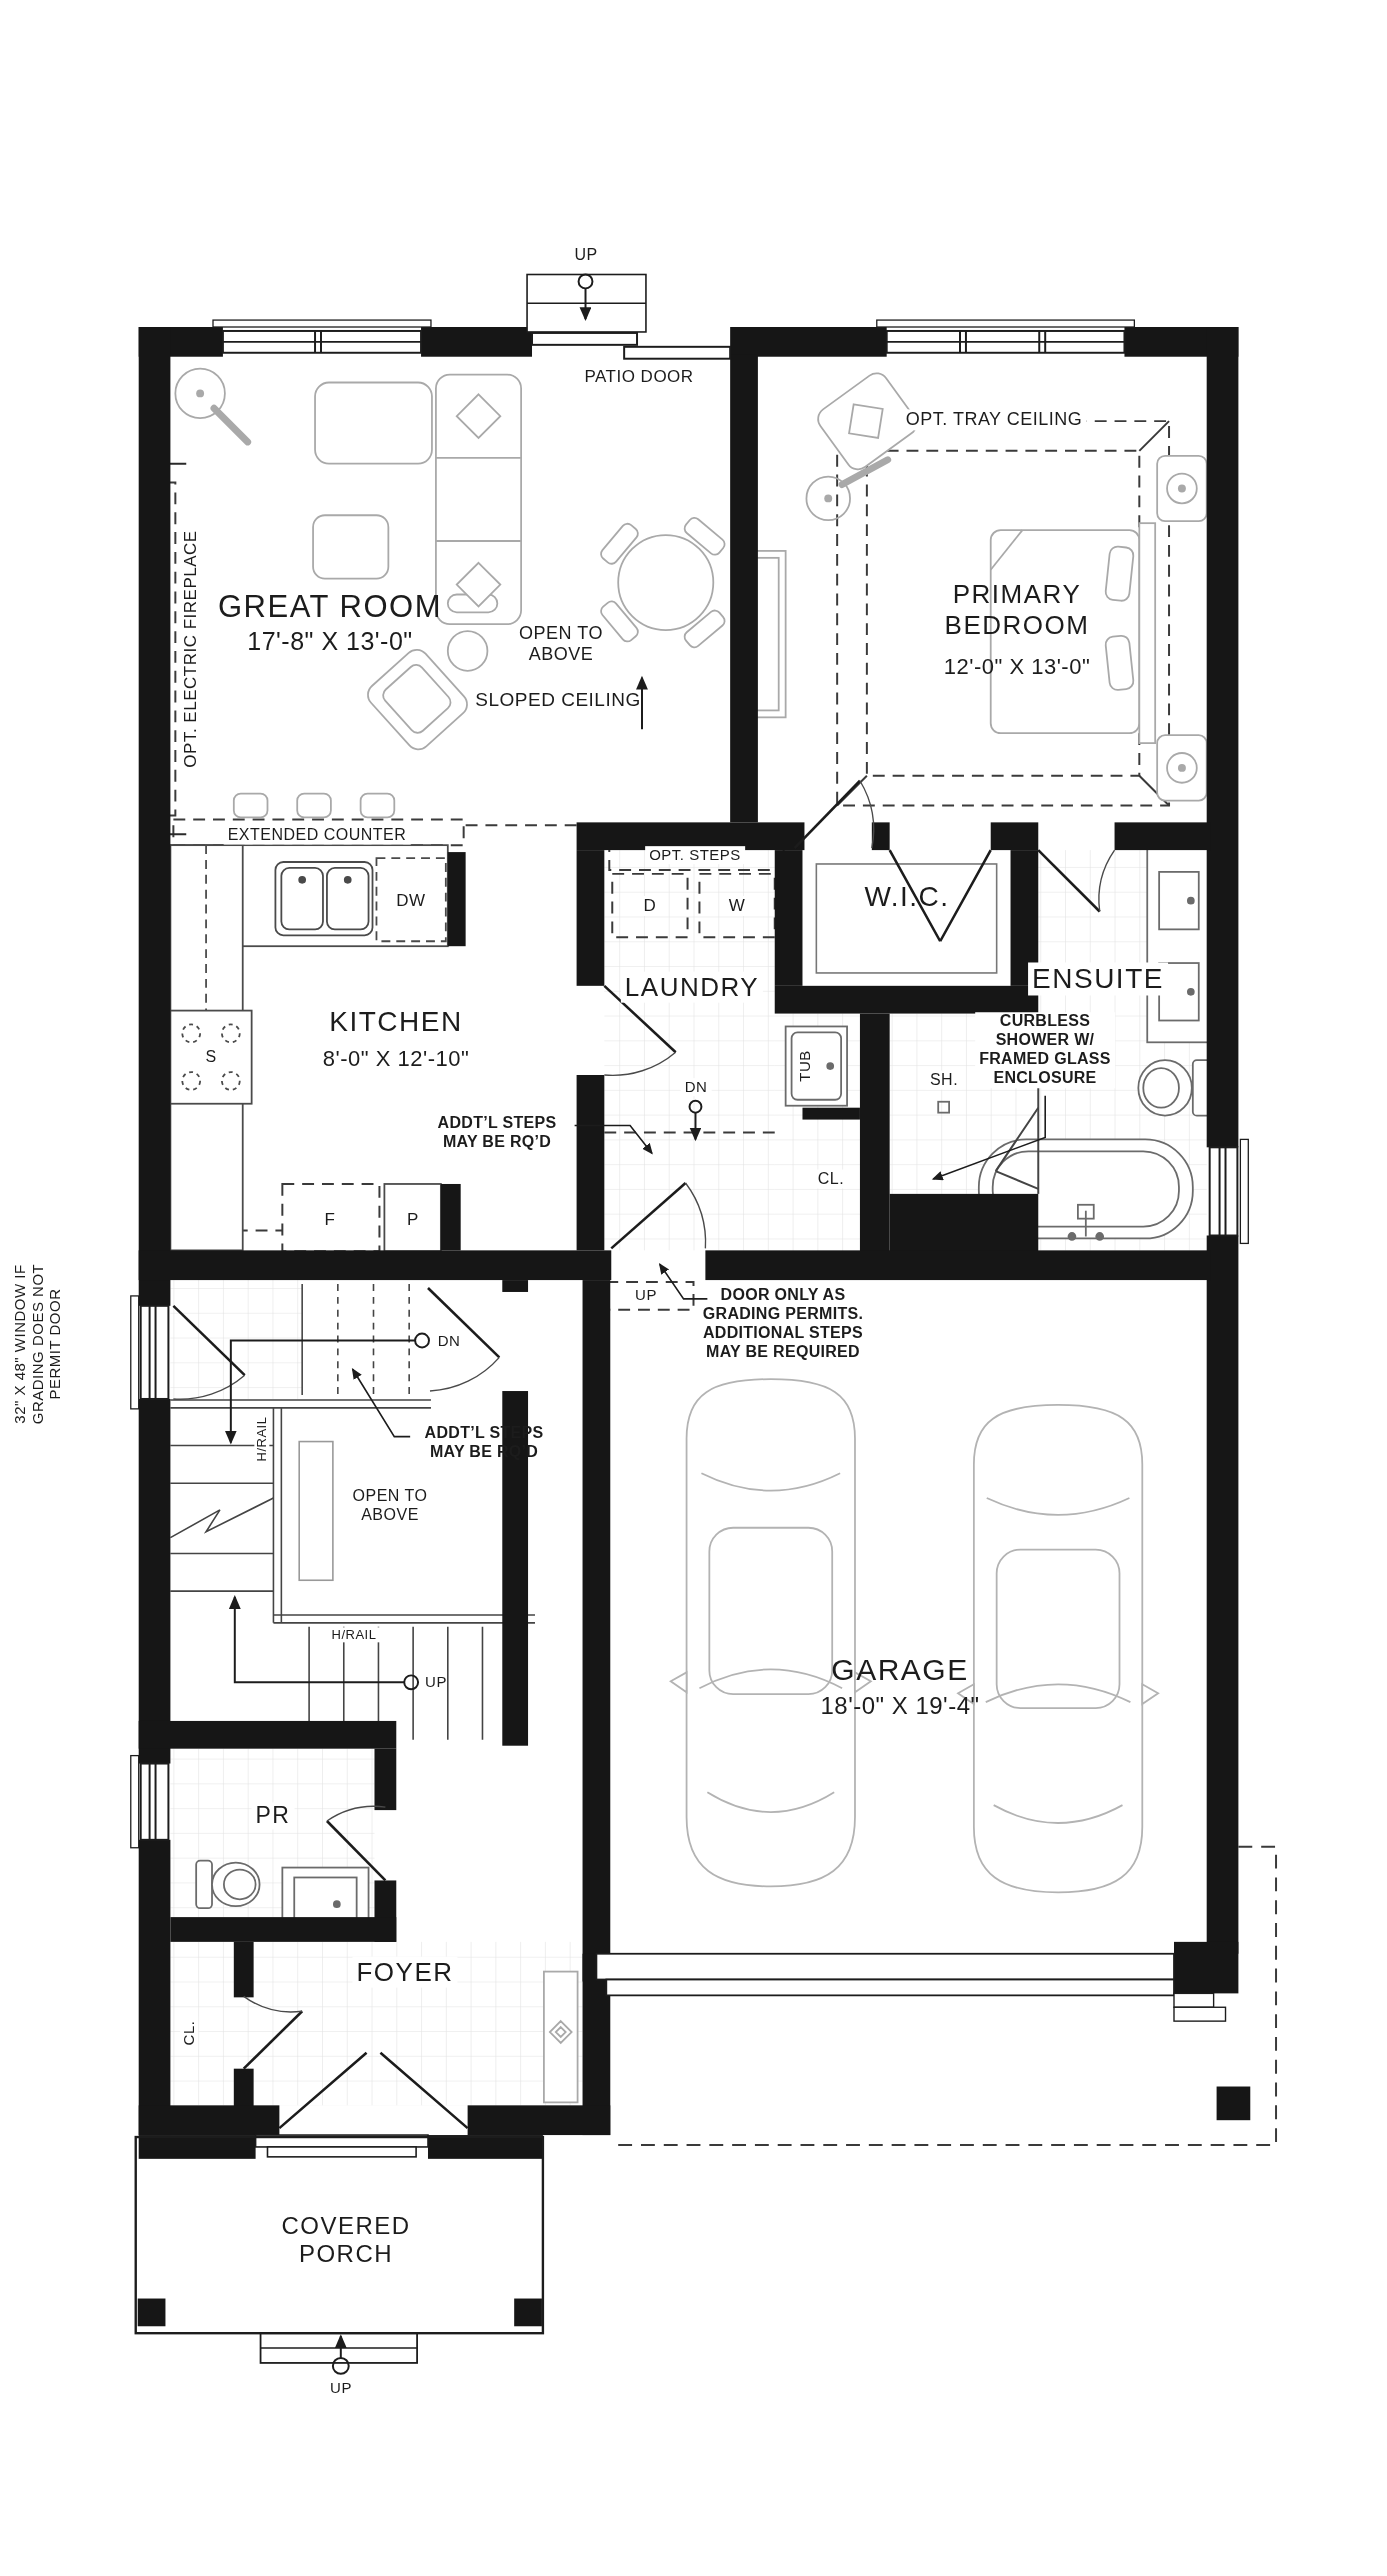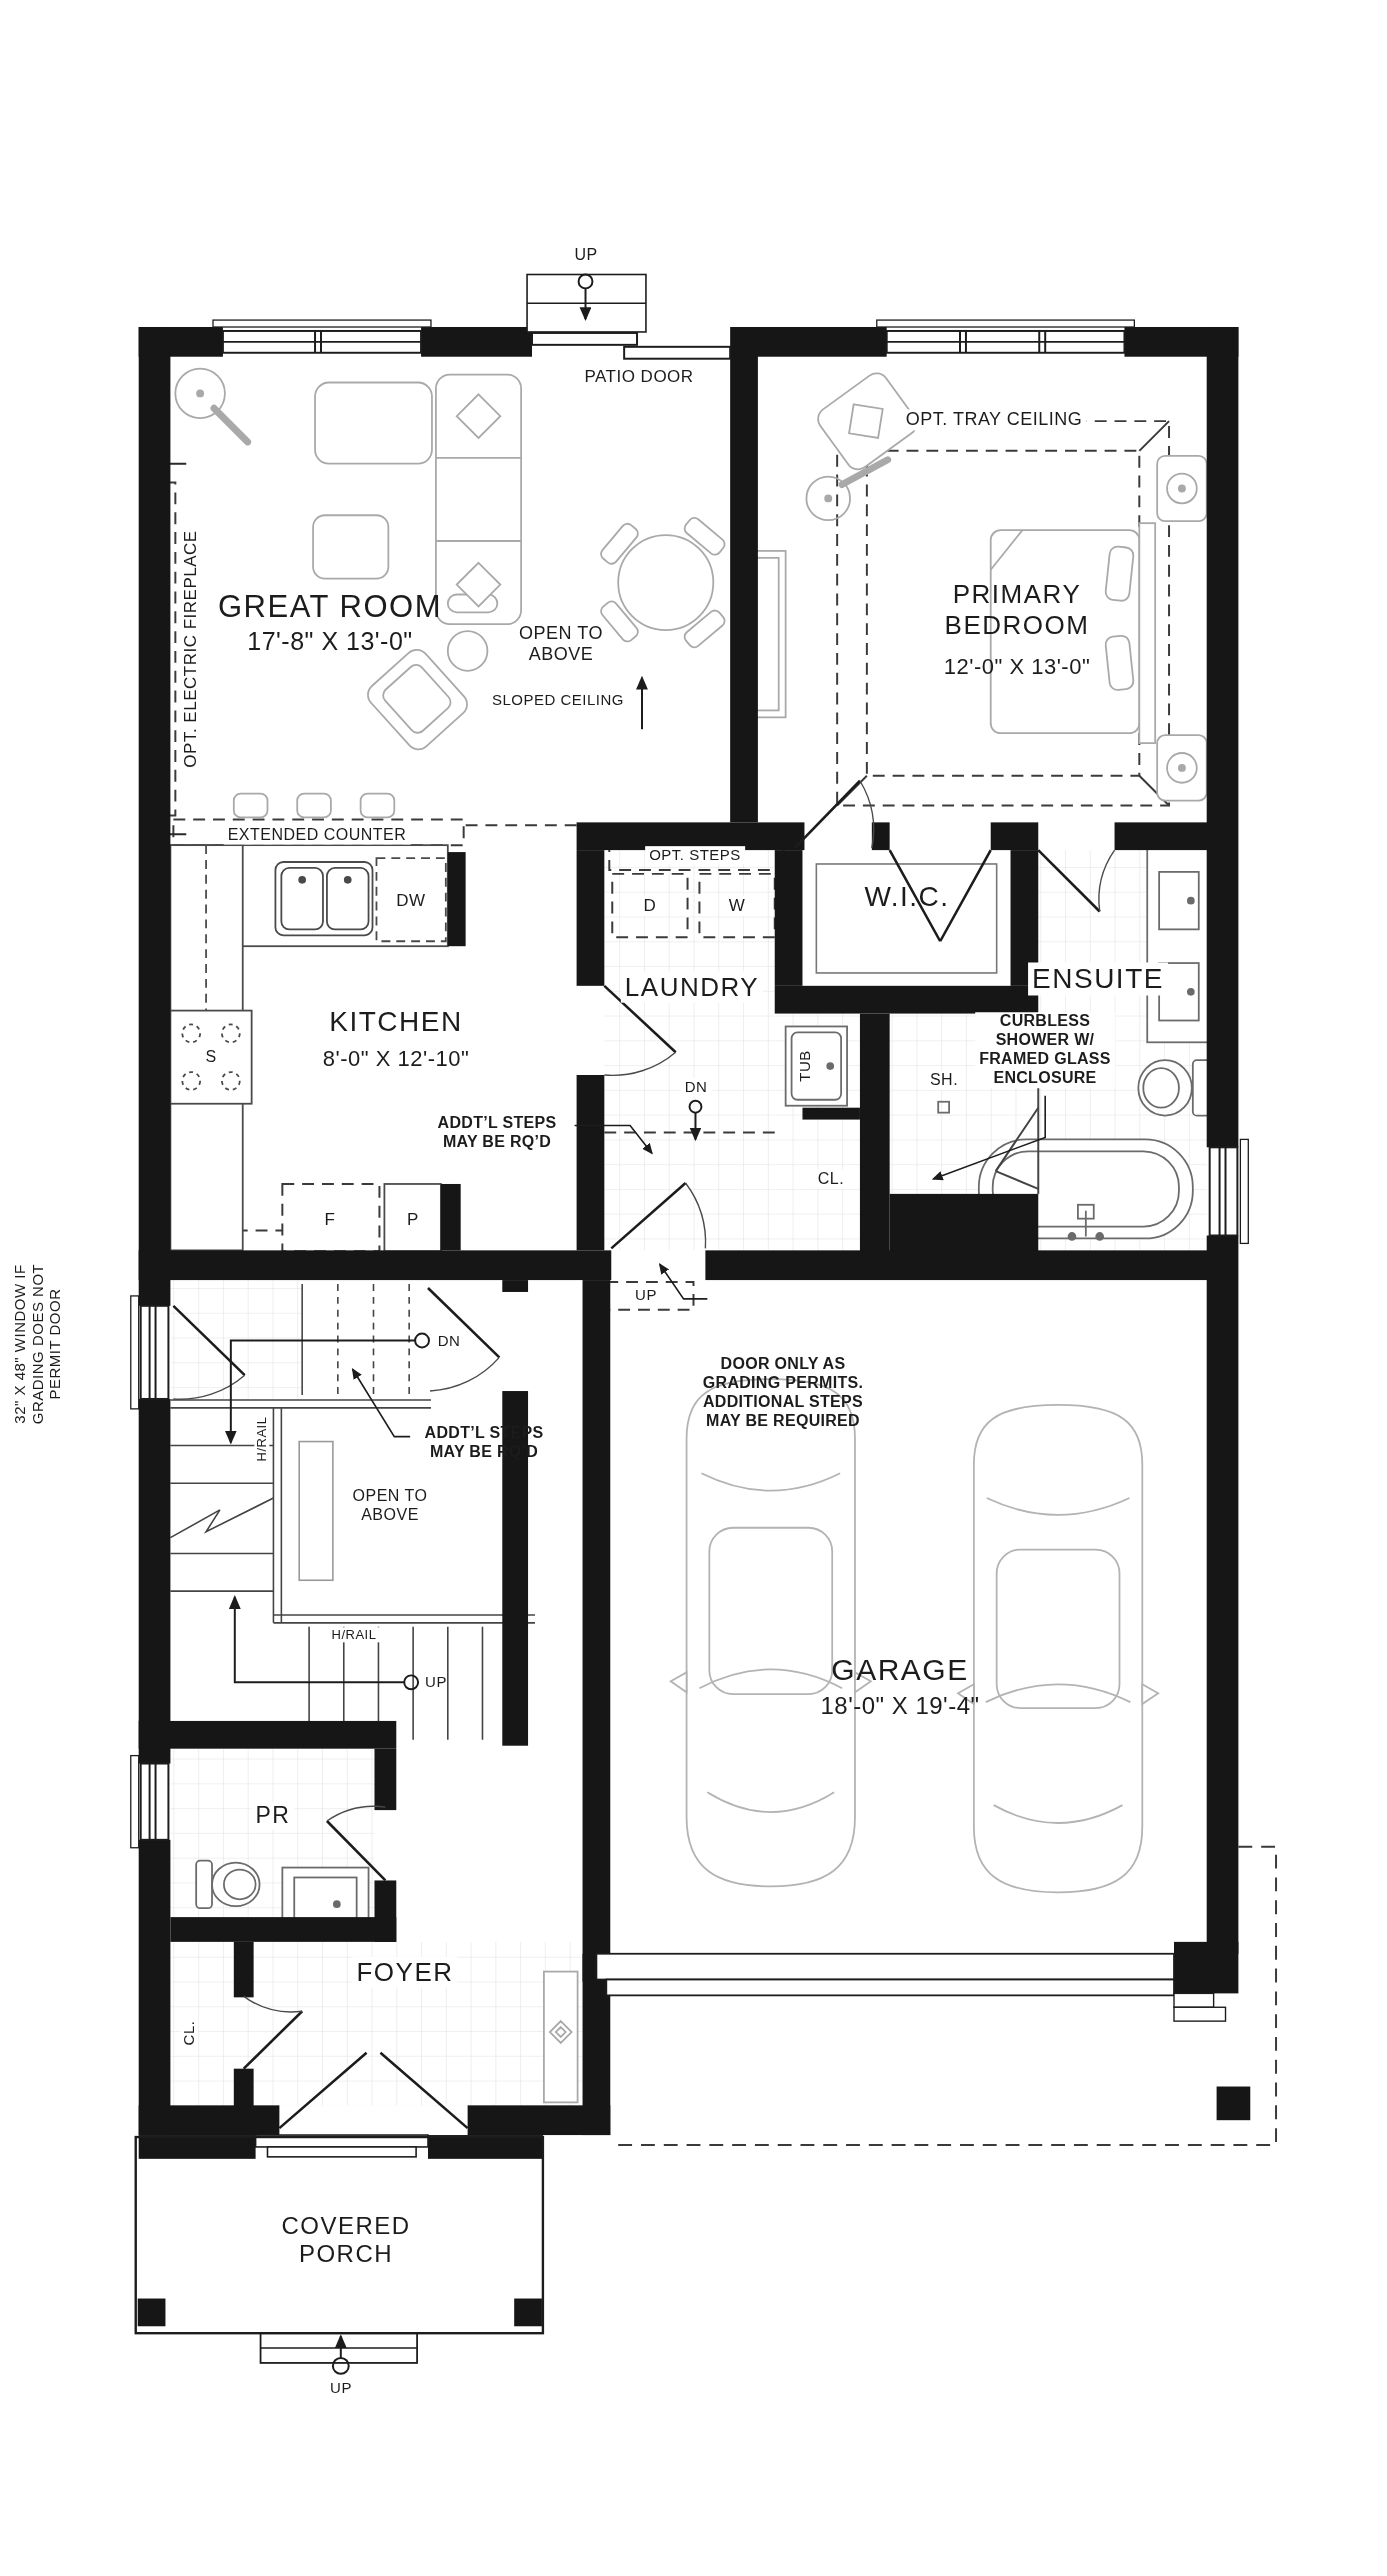--- a/index.html
+++ b/index.html
@@ -377,21 +377,21 @@
   </g>
 </svg>
 
   <div class="lbl" style="left:586px;top:255px;font-size:16px">UP</div>
   <div class="lbl" style="left:639px;top:377px;font-size:17px">PATIO DOOR</div>
   <div class="lbl rot" style="left:191px;top:649px;font-size:17px">OPT. ELECTRIC FIREPLACE</div>
   <div class="lbl room" style="left:330px;top:607px;font-size:31px">GREAT ROOM</div>
   <div class="lbl" style="left:330px;top:642px;font-size:25px">17'-8" X 13'-0"</div>
   <div class="lbl" style="left:561px;top:644px;font-size:18px">OPEN TO
 ABOVE</div>
-  <div class="lbl" style="left:558px;top:700px;font-size:15px">SLOPED CEILING</div>
+  <div class="lbl" style="left:558px;top:700px;font-size:19px">SLOPED CEILING</div>
   <div class="lbl bg" style="left:994px;top:420px;font-size:18px">OPT. TRAY CEILING</div>
   <div class="lbl room" style="left:1017px;top:610px;font-size:26px">PRIMARY
 BEDROOM</div>
   <div class="lbl" style="left:1017px;top:667px;font-size:22px">12'-0" X 13'-0"</div>
   <div class="lbl bg" style="left:317px;top:835px;font-size:16px">EXTENDED COUNTER</div>
   <div class="lbl" style="left:411px;top:901px;font-size:17px">DW</div>
   <div class="lbl room" style="left:396px;top:1022px;font-size:28px">KITCHEN</div>
   <div class="lbl" style="left:396px;top:1059px;font-size:22px">8'-0" X 12'-10"</div>
   <div class="lbl b" style="left:497px;top:1133px;font-size:16px">ADDT’L STEPS
 MAY BE RQ’D</div>
@@ -417,21 +417,21 @@
 PERMIT DOOR</div>
   <div class="lbl" style="left:449px;top:1341px;font-size:15px">DN</div>
   <div class="lbl rot bg" style="left:262px;top:1439px;font-size:13px">H/RAIL</div>
   <div class="lbl b" style="left:484px;top:1443px;font-size:16px">ADDT’L STEPS
 MAY BE RQ’D</div>
   <div class="lbl" style="left:390px;top:1506px;font-size:16px">OPEN TO
 ABOVE</div>
   <div class="lbl bg" style="left:354px;top:1635px;font-size:13px">H/RAIL</div>
   <div class="lbl" style="left:436px;top:1682px;font-size:15px">UP</div>
   <div class="lbl bg" style="left:646px;top:1295px;font-size:15px">UP</div>
-  <div class="lbl b" style="left:783px;top:1393px;font-size:16px">DOOR ONLY AS
+  <div class="lbl b" style="left:783px;top:1324px;font-size:16px">DOOR ONLY AS
 GRADING PERMITS.
 ADDITIONAL STEPS
 MAY BE REQUIRED</div>
   <div class="lbl room" style="left:900px;top:1670px;font-size:30px">GARAGE</div>
   <div class="lbl" style="left:900px;top:1706px;font-size:24px">18'-0" X 19'-4"</div>
   <div class="lbl room bg" style="left:273px;top:1816px;font-size:23px">PR</div>
   <div class="lbl rot bg" style="left:189px;top:2033px;font-size:15px">CL.</div>
   <div class="lbl room bg" style="left:405px;top:1972px;font-size:26px">FOYER</div>
   <div class="lbl room" style="left:346px;top:2240px;font-size:24px">COVERED
 PORCH</div>

